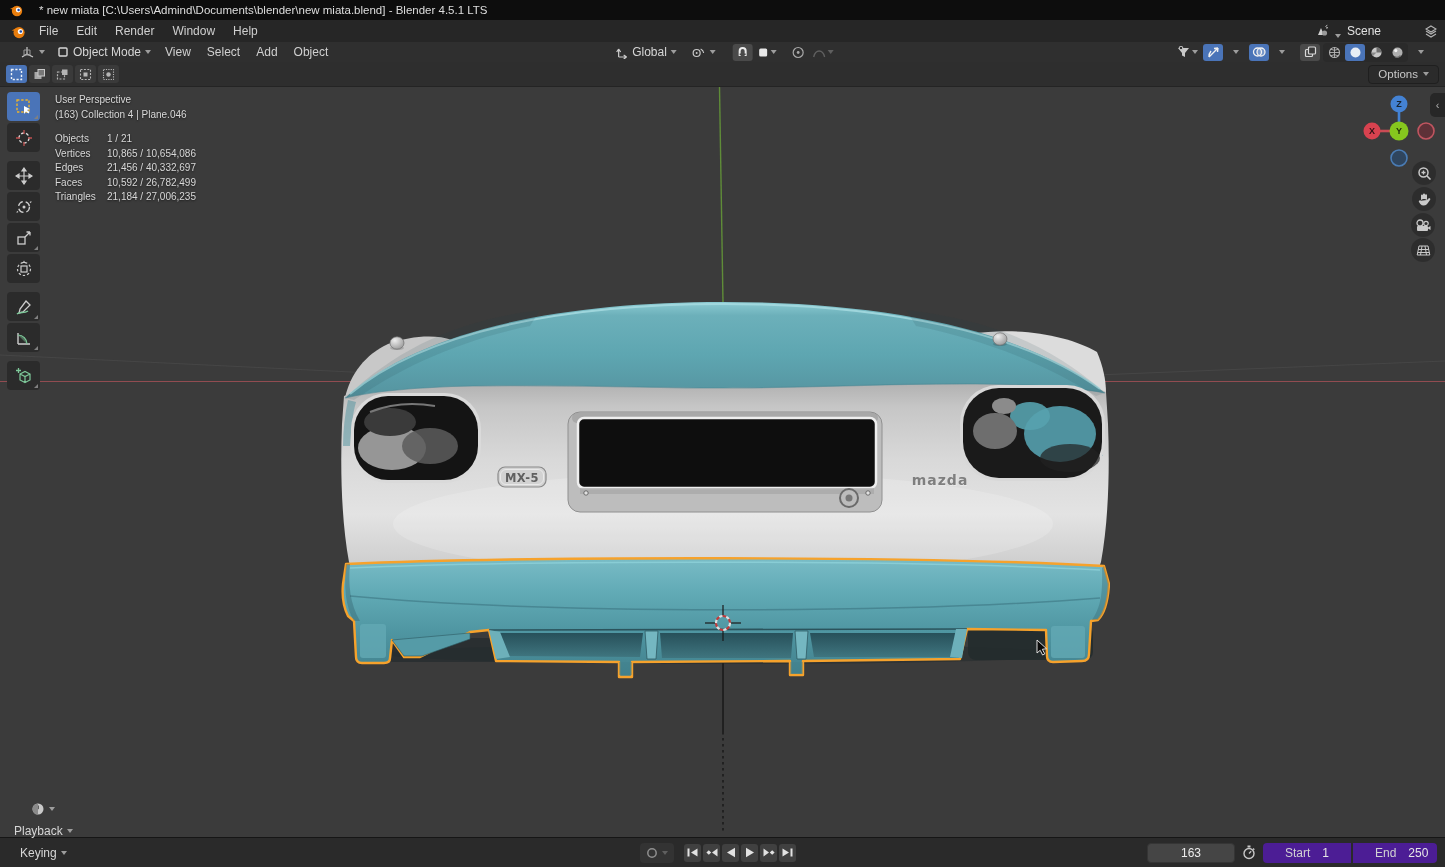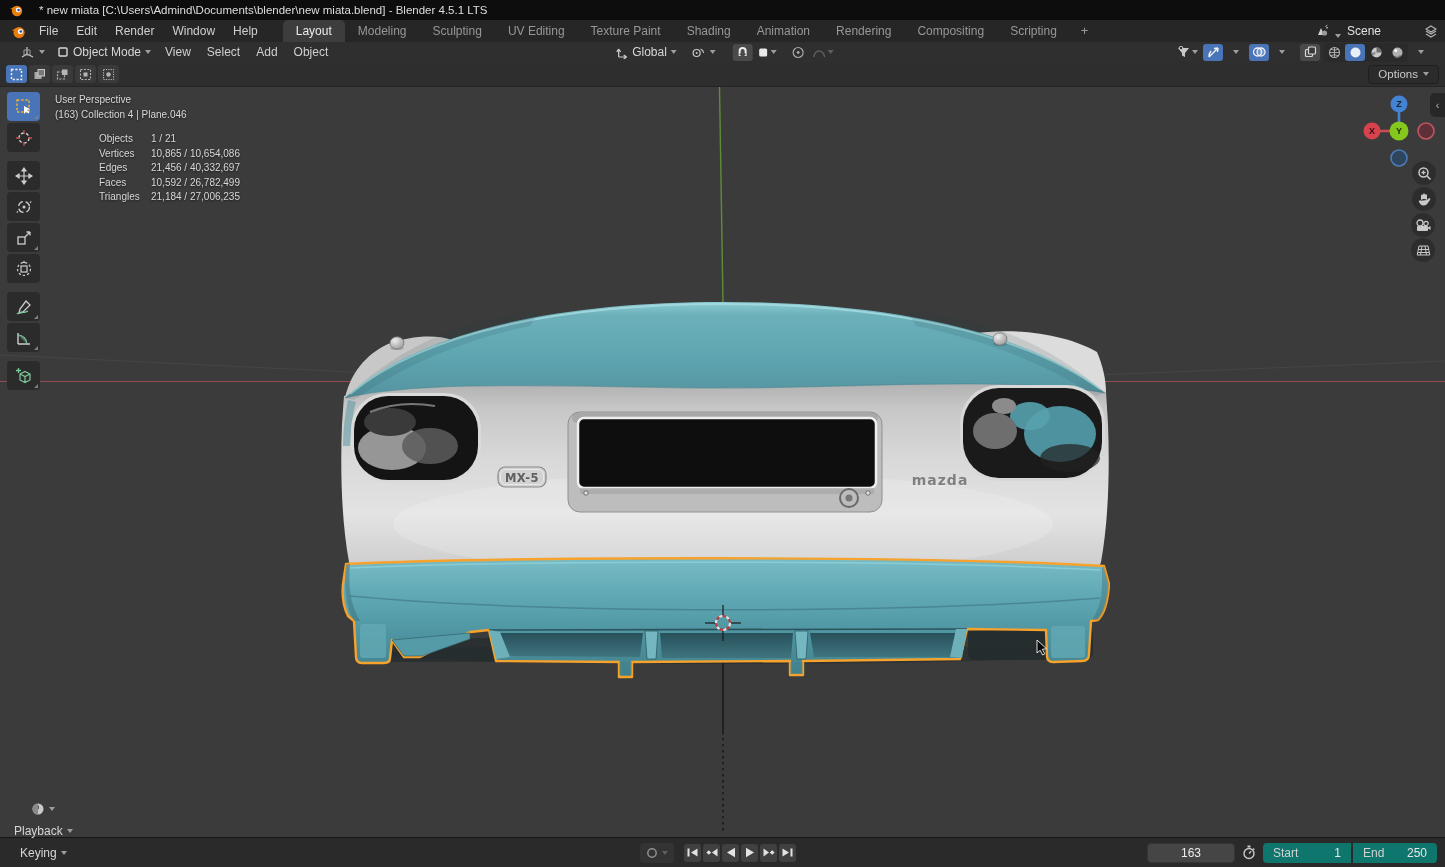--- a/index.html
+++ b/index.html
@@ -48,21 +48,21 @@
   .viewport { position:relative; height:750px; background:#3b3b3b; overflow:hidden; }
   .bglines, .car, .cursor3d { position:absolute; }
   .bglines { left:0; top:0; }
   .car { left:340px; top:209px; }
   .cursor3d { left:705px; top:518px; }
 
   .stats { position:absolute; left:55px; top:6px; font-size:10px; color:#d8d8d8;
     text-shadow:0 1px 2px rgba(0,0,0,.55); line-height:14.5px; }
   .stats .gap { height:10px; }
   .srow { display:flex; }
-  .slabel { width:52px;margin-left:44px; }
+  .slabel { width:52px; }
 
   .toolcol { position:absolute; left:7px; top:5px; width:33px; display:flex; flex-direction:column; gap:2px; }
   .tool { height:29px; background:#2b2b2b; border-radius:4px; display:flex; align-items:center;
     justify-content:center; position:relative; color:#c9c9c9; }
   .tool.active { background:#4a74b8; color:#f2f2f2; }
   .tool.gapup { margin-top:7px; }
   .tool.sub::after { content:""; position:absolute; right:2px; bottom:2px; width:0; height:0;
     border-left:4px solid transparent; border-bottom:4px solid #808080; }
 
   .gizmo { position:absolute; left:1358px; top:3px; }
@@ -79,22 +79,22 @@
   .tl-center { position:absolute; left:640px; display:flex; align-items:center; gap:10px; }
   .autokey { display:flex; align-items:center; gap:4px; background:#333333; border-radius:4px;
     height:20px; padding:0 6px; color:#8a8a8a; }
   .playgrp { display:flex; gap:2px; }
   .pbtn { width:17px; height:18px; background:#404040; border-radius:3px; display:flex;
     align-items:center; justify-content:center; color:#e2e2e2; }
   .tl-right { margin-left:auto; display:flex; align-items:center; gap:7px;justify-content:flex-end; }
   .framefield { width:88px; height:20px; background:#454545; border:1px solid #353535; border-radius:4px;
     display:flex; align-items:center; justify-content:center; color:#ececec; }
   .rangepair { display:flex; gap:2px; }
-  .rangebox { height:20px; background:#0f766e; display:flex; align-items:center;
-    justify-content:space-between; padding:0 10px; color:#e6e6e6; gap:12px; }
+  .rangebox { height:20px; background:#4c1d95; display:flex; align-items:center;
+    justify-content:space-between; padding:0 22px; color:#e6e6e6; gap:12px; }
   .rangebox .rlabel { color:#d2d2d2; }
   .rb-start { border-radius:4px 0 0 4px; width:88px; }
   .rb-end { border-radius:0 4px 4px 0; width:84px; }
 </style>
 </head>
 <body>
 
 <div class="titlebar">
   <svg width="14" height="14" viewBox="0 0 14 14">
     <circle cx="8" cy="8" r="5.2" fill="#e87d0d"></circle>
@@ -110,33 +110,20 @@
     <circle cx="8" cy="8" r="5.2" fill="#e87d0d"></circle>
     <circle cx="9.2" cy="7" r="2.4" fill="#fff"></circle>
     <circle cx="9.6" cy="7" r="1.2" fill="#1b4aab"></circle>
     <path d="M1,6 L6,3.5 L6,6.5 Z" fill="#e87d0d"></path>
   </svg>
   <div class="menu-item">File</div>
   <div class="menu-item">Edit</div>
   <div class="menu-item">Render</div>
   <div class="menu-item">Window</div>
   <div class="menu-item">Help</div>
-  <div class="tabs">
-    <div class="tab active">Layout</div>
-    <div class="tab">Modeling</div>
-    <div class="tab">Sculpting</div>
-    <div class="tab">UV Editing</div>
-    <div class="tab">Texture Paint</div>
-    <div class="tab">Shading</div>
-    <div class="tab">Animation</div>
-    <div class="tab">Rendering</div>
-    <div class="tab">Compositing</div>
-    <div class="tab">Scripting</div>
-    <div class="tab-add">+</div>
-  </div>
   <div class="scene-box">
     <svg width="15" height="14" viewBox="0 0 15 14">
       <path d="M4,11 L7,4 L10,11 Z" fill="#cfcfcf"></path>
       <circle cx="10.5" cy="9" r="2.6" fill="#9a9a9a"></circle>
       <path d="M11.5,2.5 l1.8,-1.2 M12,4 l2,-0.3" stroke="#cfcfcf" stroke-width="1"></path>
     </svg>
     <span class="caret"></span>
     <span class="scene-label">Scene</span>
     <svg width="12" height="13" viewBox="0 0 12 13">
       <path d="M1,9 L6,12 L11,9 M1,6 L6,9 L11,6 M6,1 L11,4 L6,7 L1,4 Z" fill="none" stroke="#b5b5b5" stroke-width="1.1"></path>

